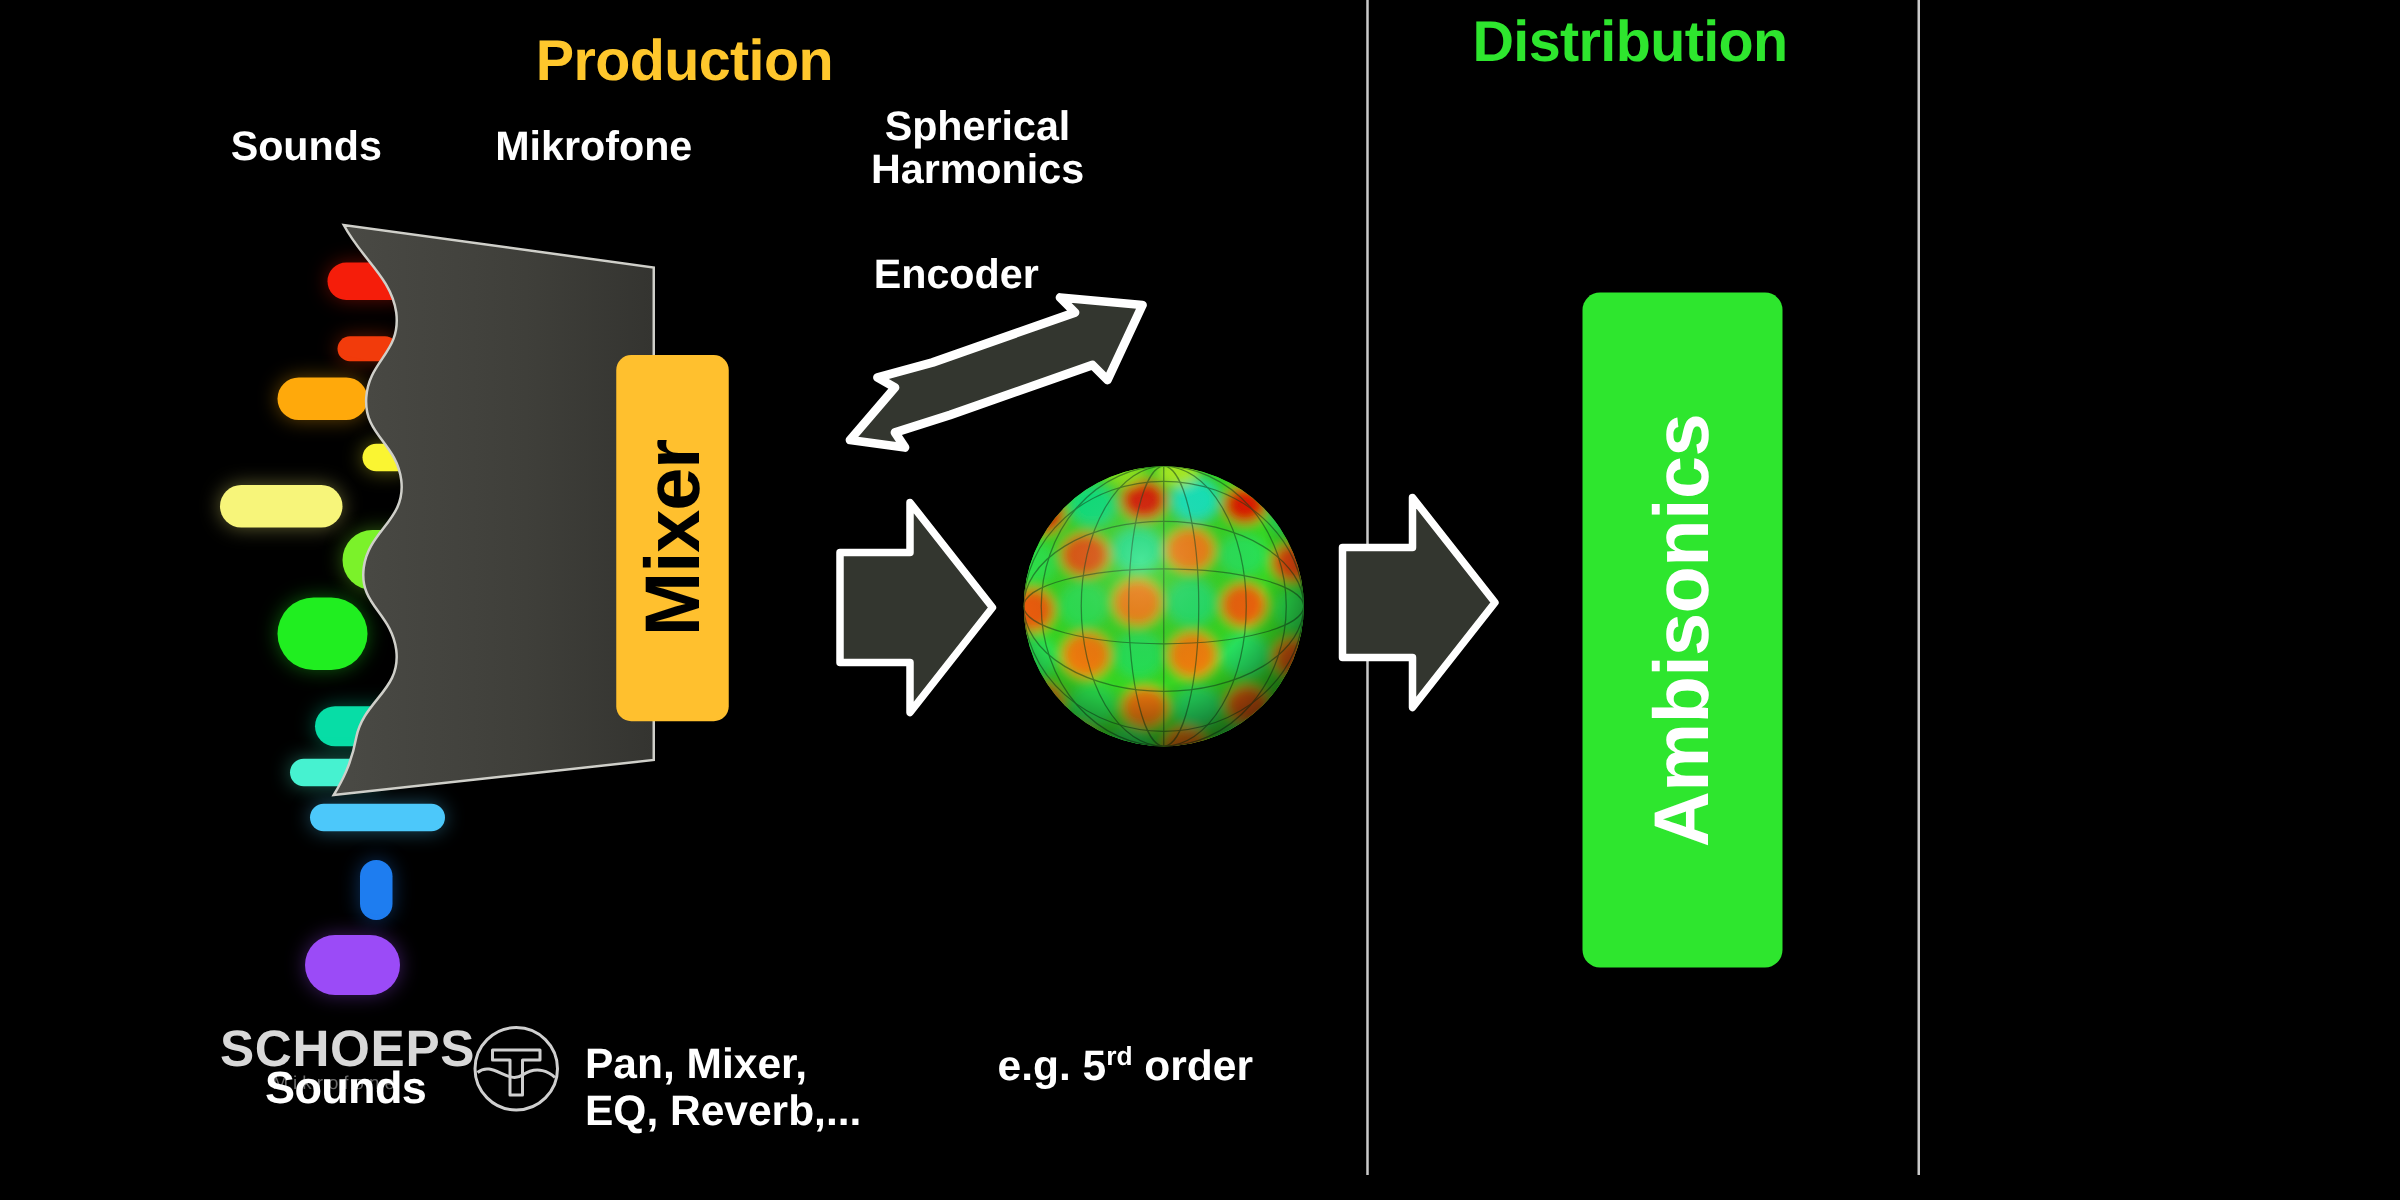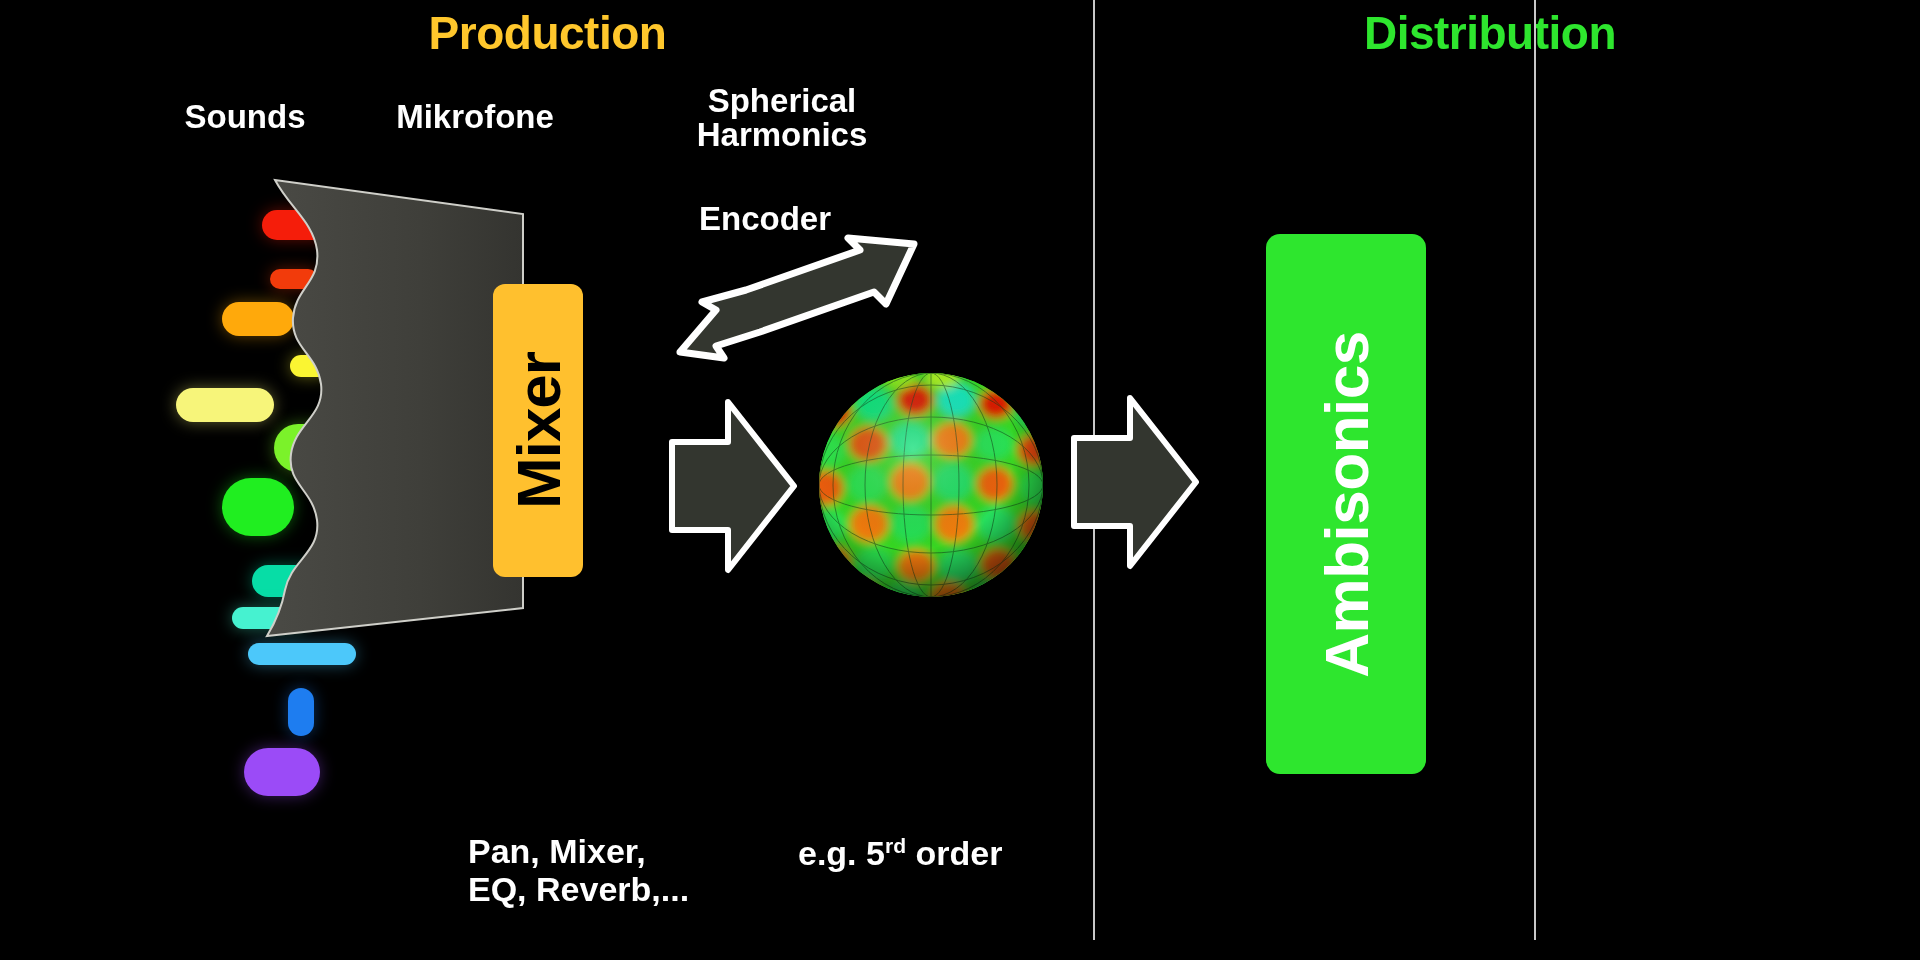--- a/index.html
+++ b/index.html
@@ -18,28 +18,28 @@
   
   .section-title {
     position: absolute;
     font-weight: bold;
     font-size: 46px;
     letter-spacing: -0.5px;
     white-space: nowrap;
   }
   #production-title {
     left: 0; width: 1095px;
+    top: 21px;
+    text-align: center;
+    color: #FFC72C;
+  }
+  #distribution-title {
+    left: 1038px; width: 532px;
     top: 6px;
     text-align: center;
-    color: #FFC72C;
-  }
-  #distribution-title {
-    left: 1084px; width: 532px;
-    top: 6px;
-    text-align: right;
     color: #2EE62E;
   }
 
   
   .divider {
     position: absolute;
     width: 2px;
     background: #c9c9c9;
   }
   #divider-1 { left: 1093px; top: 0; height: 940px; }
@@ -321,14 +321,24 @@
 
   <div id="ambisonics-box" style="background: rgb(46, 230, 46);">
     <span id="ambisonics-label" style="color: rgb(255, 255, 255);">Ambisonics</span>
   </div>
 
   <div class="caption" id="caption-metadata">Pan, Mixer,
 EQ, Reverb,...</div>
 
   <div class="caption" id="caption-order"><span>e.g. 5</span><sup>rd</sup><span> order</span></div>
 
+  <div id="schoeps-logo">
+    <div id="schoeps-word">SCHOEPS</div>
+    <div id="schoeps-sub">Mikrofone</div>
+    <svg id="schoeps-mark" viewBox="0 0 74 74">
+      <circle cx="37" cy="37" r="33" fill="none" stroke="#cfcfcf" stroke-width="2.4"></circle>
+      <path d="M 18 22 L 56 22 L 56 30 L 42 30 L 42 58 L 32 58 L 32 30 L 18 30 Z" fill="none" stroke="#cfcfcf" stroke-width="2.4" stroke-linejoin="round"></path>
+      <path d="M 6 40 C 18 30, 30 50, 42 42 C 54 34, 64 40, 68 44" fill="none" stroke="#cfcfcf" stroke-width="2.4"></path>
+    </svg>
+    <div id="sounds-word">Sounds</div>
+  </div>
 
 </div>
 
 </body></html>

